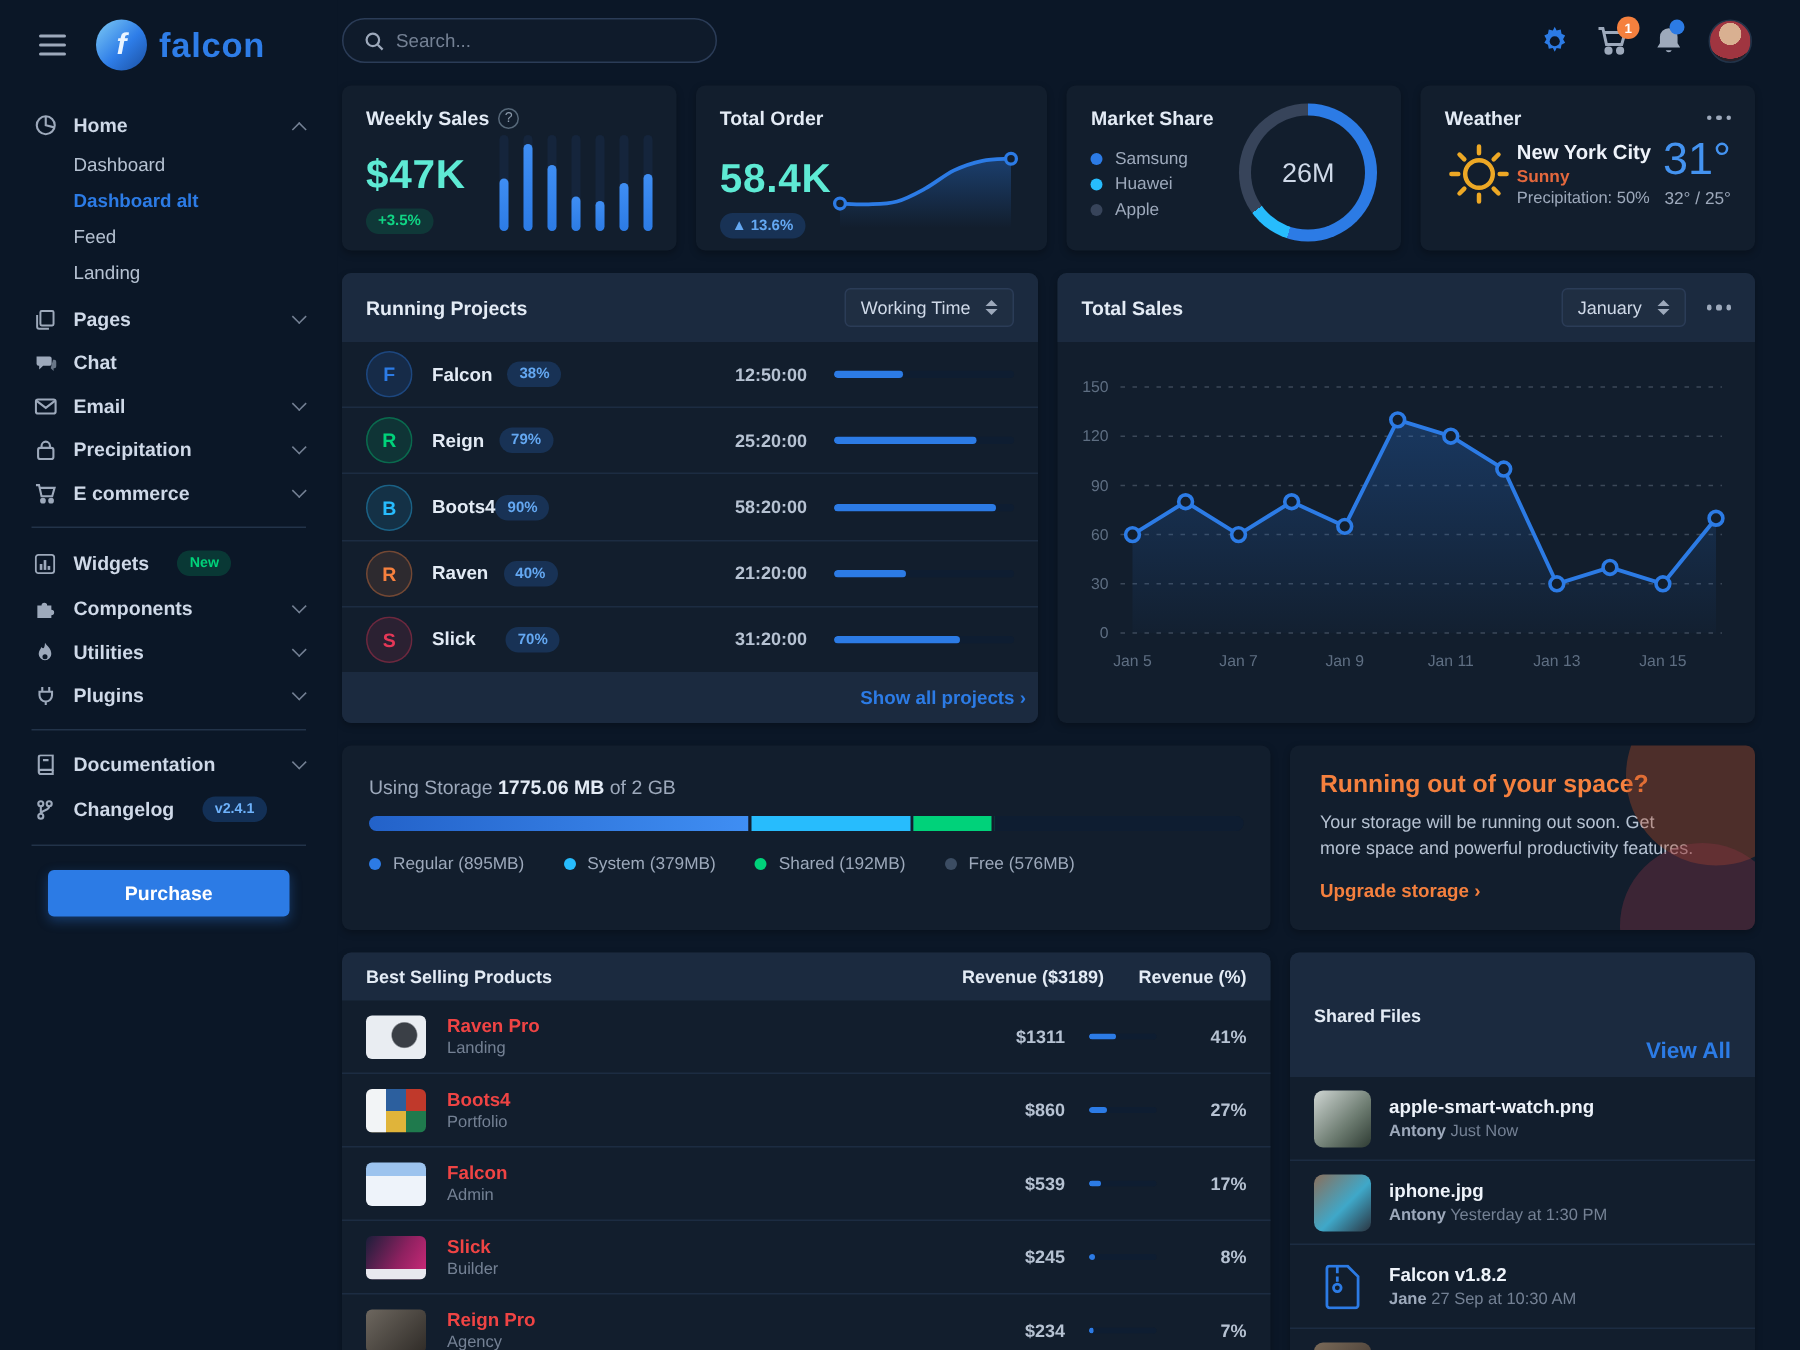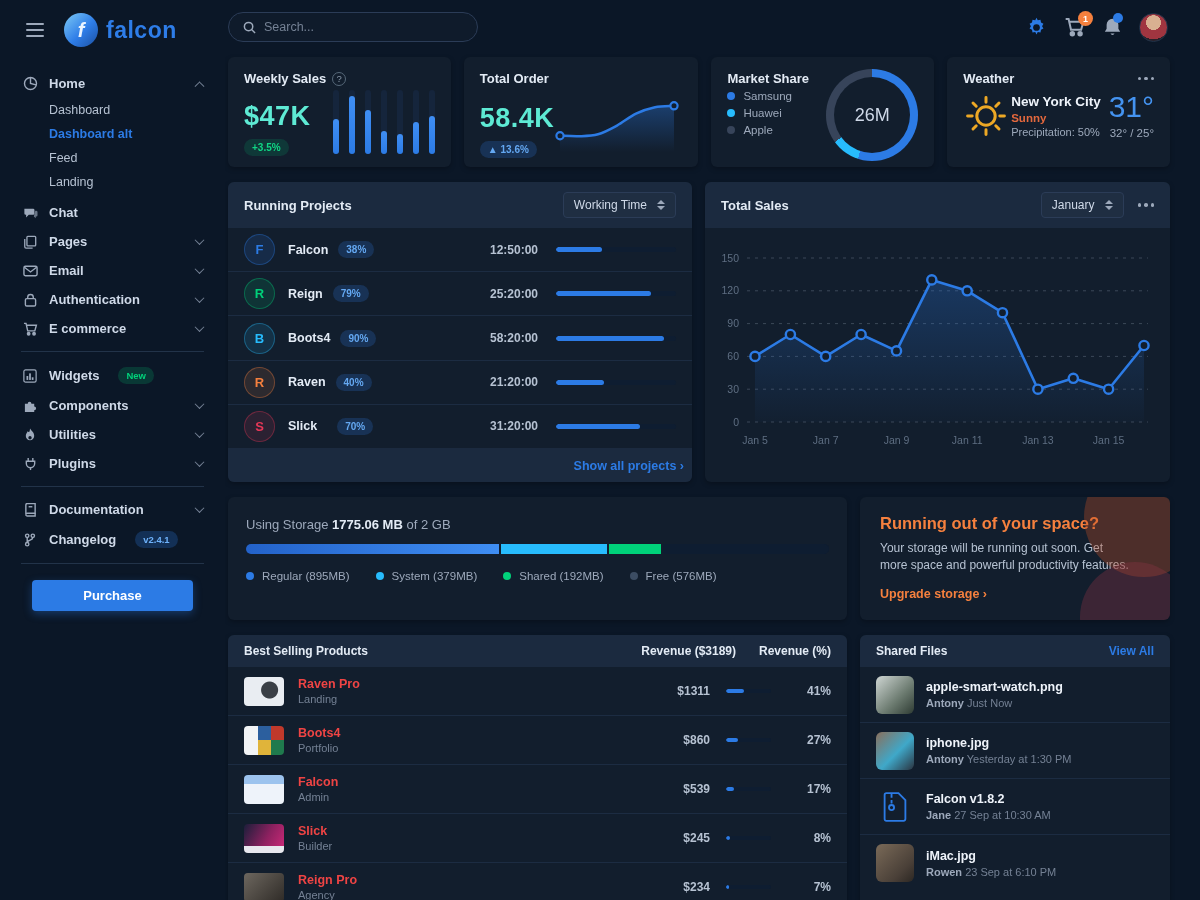--- a/index.html
+++ b/index.html
@@ -52,21 +52,21 @@
   .pill-green { background:rgba(0,210,122,.15); color:#10d584; }
   .pill-blue { background:rgba(44,123,229,.22); color:#64a8f2; }
   .kpi-body { display:flex; flex:1; align-items:flex-end; justify-content:space-between; margin-top:4px; }
   #weekly-bars { display:flex; align-items:flex-end; gap:10px; height:64px; margin-bottom:2px; }
   .bar-track { width:6px; height:100%; background:#15253c; border-radius:3px; position:relative; }
   .bar-fill { position:absolute; bottom:0; left:0; width:100%; background:linear-gradient(180deg,#3f8ef3,#2c7be5); border-radius:3px; }
   .donut-wrap { position:absolute; right:16px; top:12px; width:92px; height:92px; }
   #market-donut { width:92px; height:92px; border-radius:50%; position:relative; }
   #market-donut::after { content:""; position:absolute; inset:8px; background:#121e2d; border-radius:50%; }
   .donut-label { position:absolute; inset:0; display:flex; align-items:center; justify-content:center; font-size:18px; color:#cfd9e8; font-weight:500; z-index:2; }
-  .legend-v { display:flex; flex-direction:column; gap:5px; margin-top:4px; }
+  .legend-v { display:flex; flex-direction:column; gap:5px; margin-top:14px; }
   .legend-item { display:flex; align-items:center; gap:8px; font-size:11.5px; color:#9da9bb; }
   .dot { width:8px; height:8px; border-radius:50%; flex:0 0 8px; }
   .dots-menu { margin-left:auto; display:flex; gap:3px; background:none; border:none; cursor:pointer; padding:4px 0; }
   .dots-menu i { width:3.5px; height:3.5px; border-radius:50%; background:#9da9bb; display:block; }
   .weather-body { display:flex; align-items:center; gap:2px; margin-top:6px; }
   .weather-city { font-size:13.5px; font-weight:bold; color:#eef3fa; }
   .weather-cond { font-size:11.5px; font-weight:bold; color:#e4683d; margin-top:3px; }
   .weather-prec { font-size:11px; color:#9da9bb; margin-top:2px; }
   .weather-right { margin-left:auto; text-align:right; }
   .weather-temp { font-size:30px; color:#4493f0; font-weight:500; line-height:1; }
@@ -121,21 +121,21 @@
   .prod-cat { font-size:11px; color:#748194; margin-top:2px; }
   .prod-rev { margin-left:auto; width:70px; text-align:right; font-size:12px; font-weight:bold; color:#b6c2d2; }
   .mini-prog { width:45px; height:4px; background:#0e1d31; border-radius:2px; margin:0 0 0 16px; overflow:hidden; }
   .mini-prog > div { height:100%; background:#2c7be5; border-radius:2px; }
   .prod-pct { width:60px; text-align:right; font-size:12px; font-weight:bold; color:#b6c2d2; }
   .file-row { display:flex; align-items:center; padding:9px 16px; border-bottom:1px solid #1c2c42; height:56px; }
   .fthumb { width:38px; height:38px; border-radius:6px; margin-right:12px; flex:0 0 38px; display:flex; align-items:center; justify-content:center; }
   .file-name { font-size:12.5px; font-weight:bold; color:#eef3fa; }
   .file-meta { font-size:11px; color:#748194; margin-top:3px; }
   .file-meta b { color:#9da9bb; }
-  .view-all { margin-left:auto; color:#2c7be5; font-size:12px; font-weight:bold; text-decoration:none; }
+  .view-all { margin-left:auto; color:#2c7be5; font-size:15px; font-weight:bold; text-decoration:none;margin-top:48px; }
   .qmark { width:14px; height:14px; border-radius:50%; border:1px solid #566879; color:#8b9aab; font-size:9.5px; display:flex; align-items:center; justify-content:center; }
   svg.icon { display:block; }
 </style>
 </head>
 <body>
 
 <aside class="sidebar">
   <div class="sb-header">
     <button class="hamburger">
         <span></span>
@@ -159,55 +159,55 @@
       <i class="chev up"></i>
     </div>
     <div class="subnav">
       <a href="#">Dashboard</a>
       <a href="#" class="active">Dashboard alt</a>
       <a href="#">Feed</a>
       <a href="#">Landing</a>
     </div>
     <div class="nav-item">
       <span class="ic">
+          <svg class="icon" width="14" height="14" viewBox="0 0 16 16" fill="none" stroke="#9da9bb" stroke-width="1.5">
+            <rect x="4.5" y="1.5" width="10" height="11" rx="1"></rect>
+            <path d="M2 4.5 v9 a1.5 1.5 0 0 0 1.5 1.5 H11"></path>
+          </svg>
+        </span>
+      <span>Pages</span>
+      <i class="chev down"></i>
+    </div>
+    <div class="nav-item">
+      <span class="ic">
           <svg class="icon" width="15" height="14" viewBox="0 0 16 16" fill="#9da9bb">
             <path d="M1 3 h10 a1.5 1.5 0 0 1 1.5 1.5 v4 a1.5 1.5 0 0 1 -1.5 1.5 H6 L3 13 v-3 H2.5 A1.5 1.5 0 0 1 1 8.5 Z"></path>
             <path d="M13.5 5.5 h1 A1.5 1.5 0 0 1 16 7 v3.5 a1.5 1.5 0 0 1 -1.5 1.5 h-.5 v2 l-2.2-2" opacity=".65"></path>
           </svg>
         </span>
       <span>Chat</span>
     </div>
     <div class="nav-item">
       <span class="ic">
-          <svg class="icon" width="14" height="14" viewBox="0 0 16 16" fill="none" stroke="#9da9bb" stroke-width="1.5">
-            <rect x="4.5" y="1.5" width="10" height="11" rx="1"></rect>
-            <path d="M2 4.5 v9 a1.5 1.5 0 0 0 1.5 1.5 H11"></path>
-          </svg>
-        </span>
-      <span>Pages</span>
-      <i class="chev down"></i>
-    </div>
-    <div class="nav-item">
-      <span class="ic">
           <svg class="icon" width="15" height="12" viewBox="0 0 16 12" fill="none" stroke="#9da9bb" stroke-width="1.5">
             <rect x="1" y="1" width="14" height="10" rx="1.5"></rect>
             <path d="M1.5 2 8 7 14.5 2"></path>
           </svg>
         </span>
       <span>Email</span>
       <i class="chev down"></i>
     </div>
     <div class="nav-item">
       <span class="ic">
           <svg class="icon" width="13" height="14" viewBox="0 0 14 15" fill="none" stroke="#9da9bb" stroke-width="1.5">
             <rect x="1.5" y="6" width="11" height="8" rx="1.5"></rect>
             <path d="M4 6 V4.5 a3 3 0 0 1 6 0 V6"></path>
           </svg>
         </span>
-      <span>Authentication</span>
+      <span>Precipitation</span>
       <i class="chev down"></i>
     </div>
     <div class="nav-item">
       <span class="ic">
           <svg class="icon" width="15" height="14" viewBox="0 0 16 15" fill="none" stroke="#9da9bb" stroke-width="1.5">
             <path d="M1 1.5 h2.2 l1.8 8 h7.6 l1.7-6 H4"></path>
             <circle cx="6" cy="12.6" r="1.3" fill="#9da9bb"></circle>
             <circle cx="11.8" cy="12.6" r="1.3" fill="#9da9bb"></circle>
           </svg>
         </span>
@@ -466,21 +466,21 @@
           <span class="proj-name">Reign</span>
           <span class="pill pill-blue" style="margin-left:10px">79%</span>
           <span class="proj-time">25:20:00</span>
           <span class="prog">
               <div style="width: 79%;"></div>
             </span>
         </div>
         <div class="proj-row">
           <span class="av av-cyan">B</span>
           <span class="proj-name">Boots4</span>
-          <span class="pill pill-blue" style="margin-left:10px">90%</span>
+          <span class="pill pill-blue" style="">90%</span>
           <span class="proj-time">58:20:00</span>
           <span class="prog">
               <div style="width: 90%;"></div>
             </span>
         </div>
         <div class="proj-row">
           <span class="av av-orange">R</span>
           <span class="proj-name">Raven</span>
           <span class="pill pill-blue" style="margin-left:10px">40%</span>
           <span class="proj-time">21:20:00</span>

